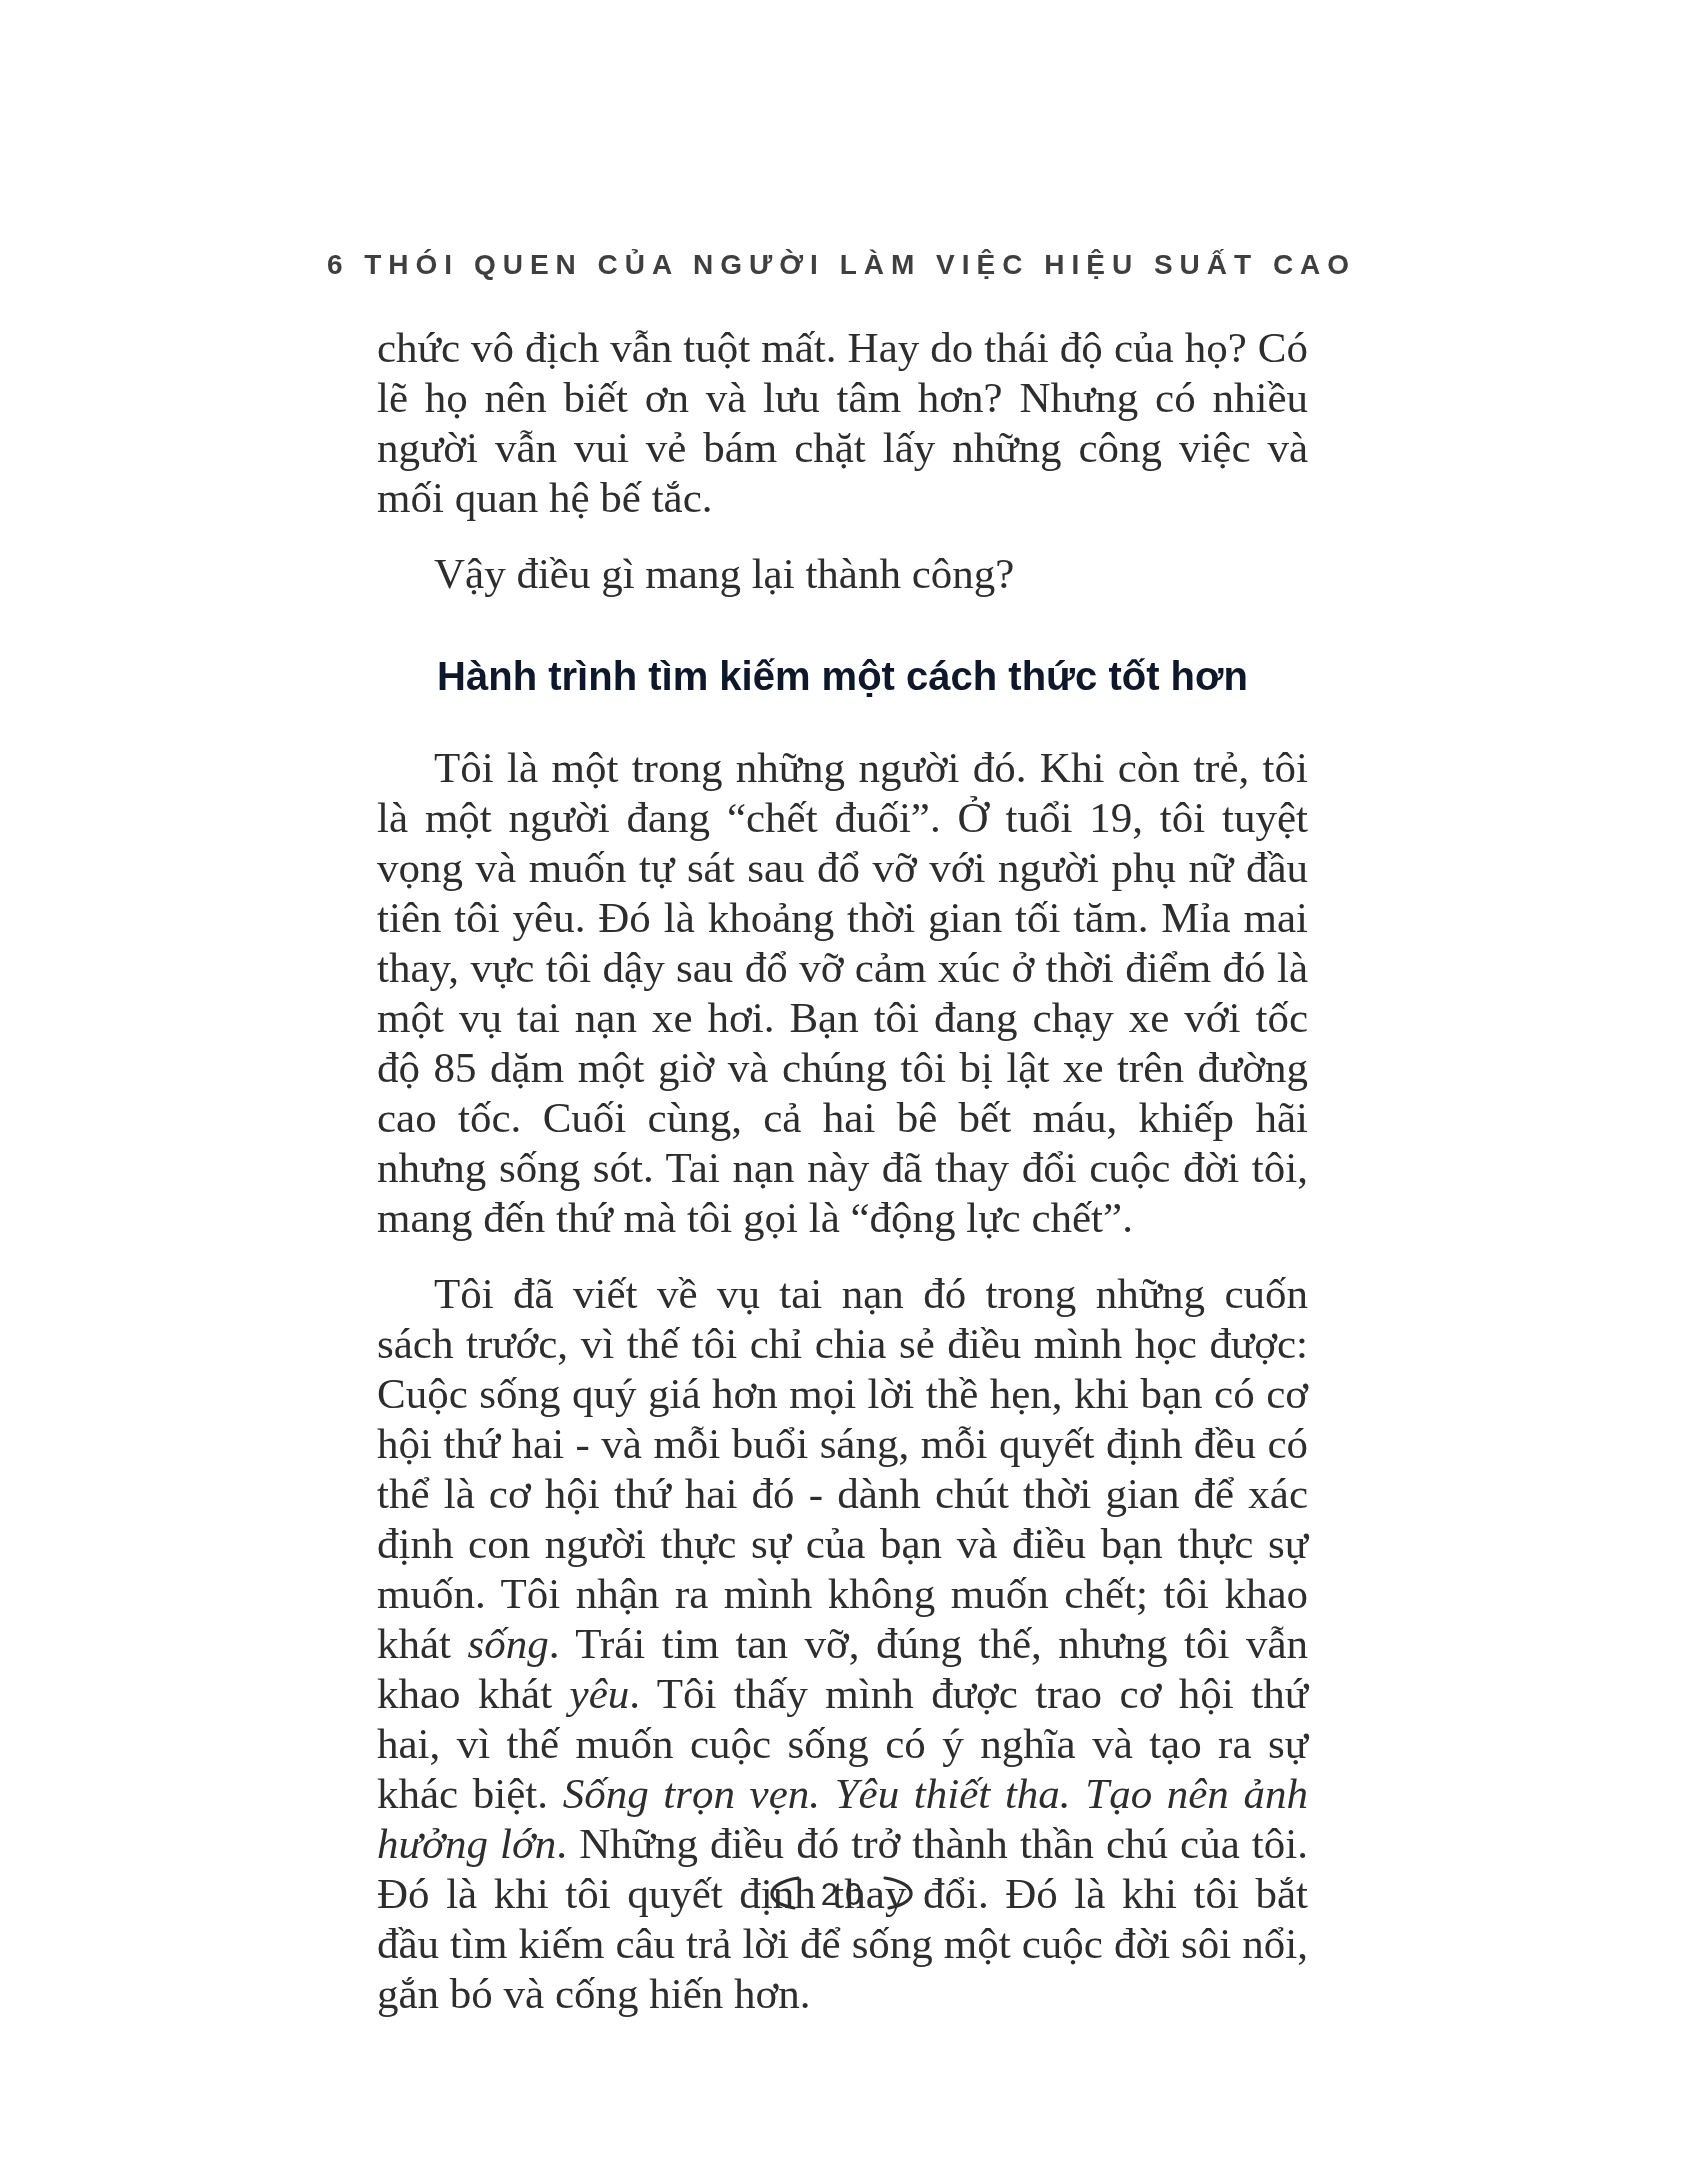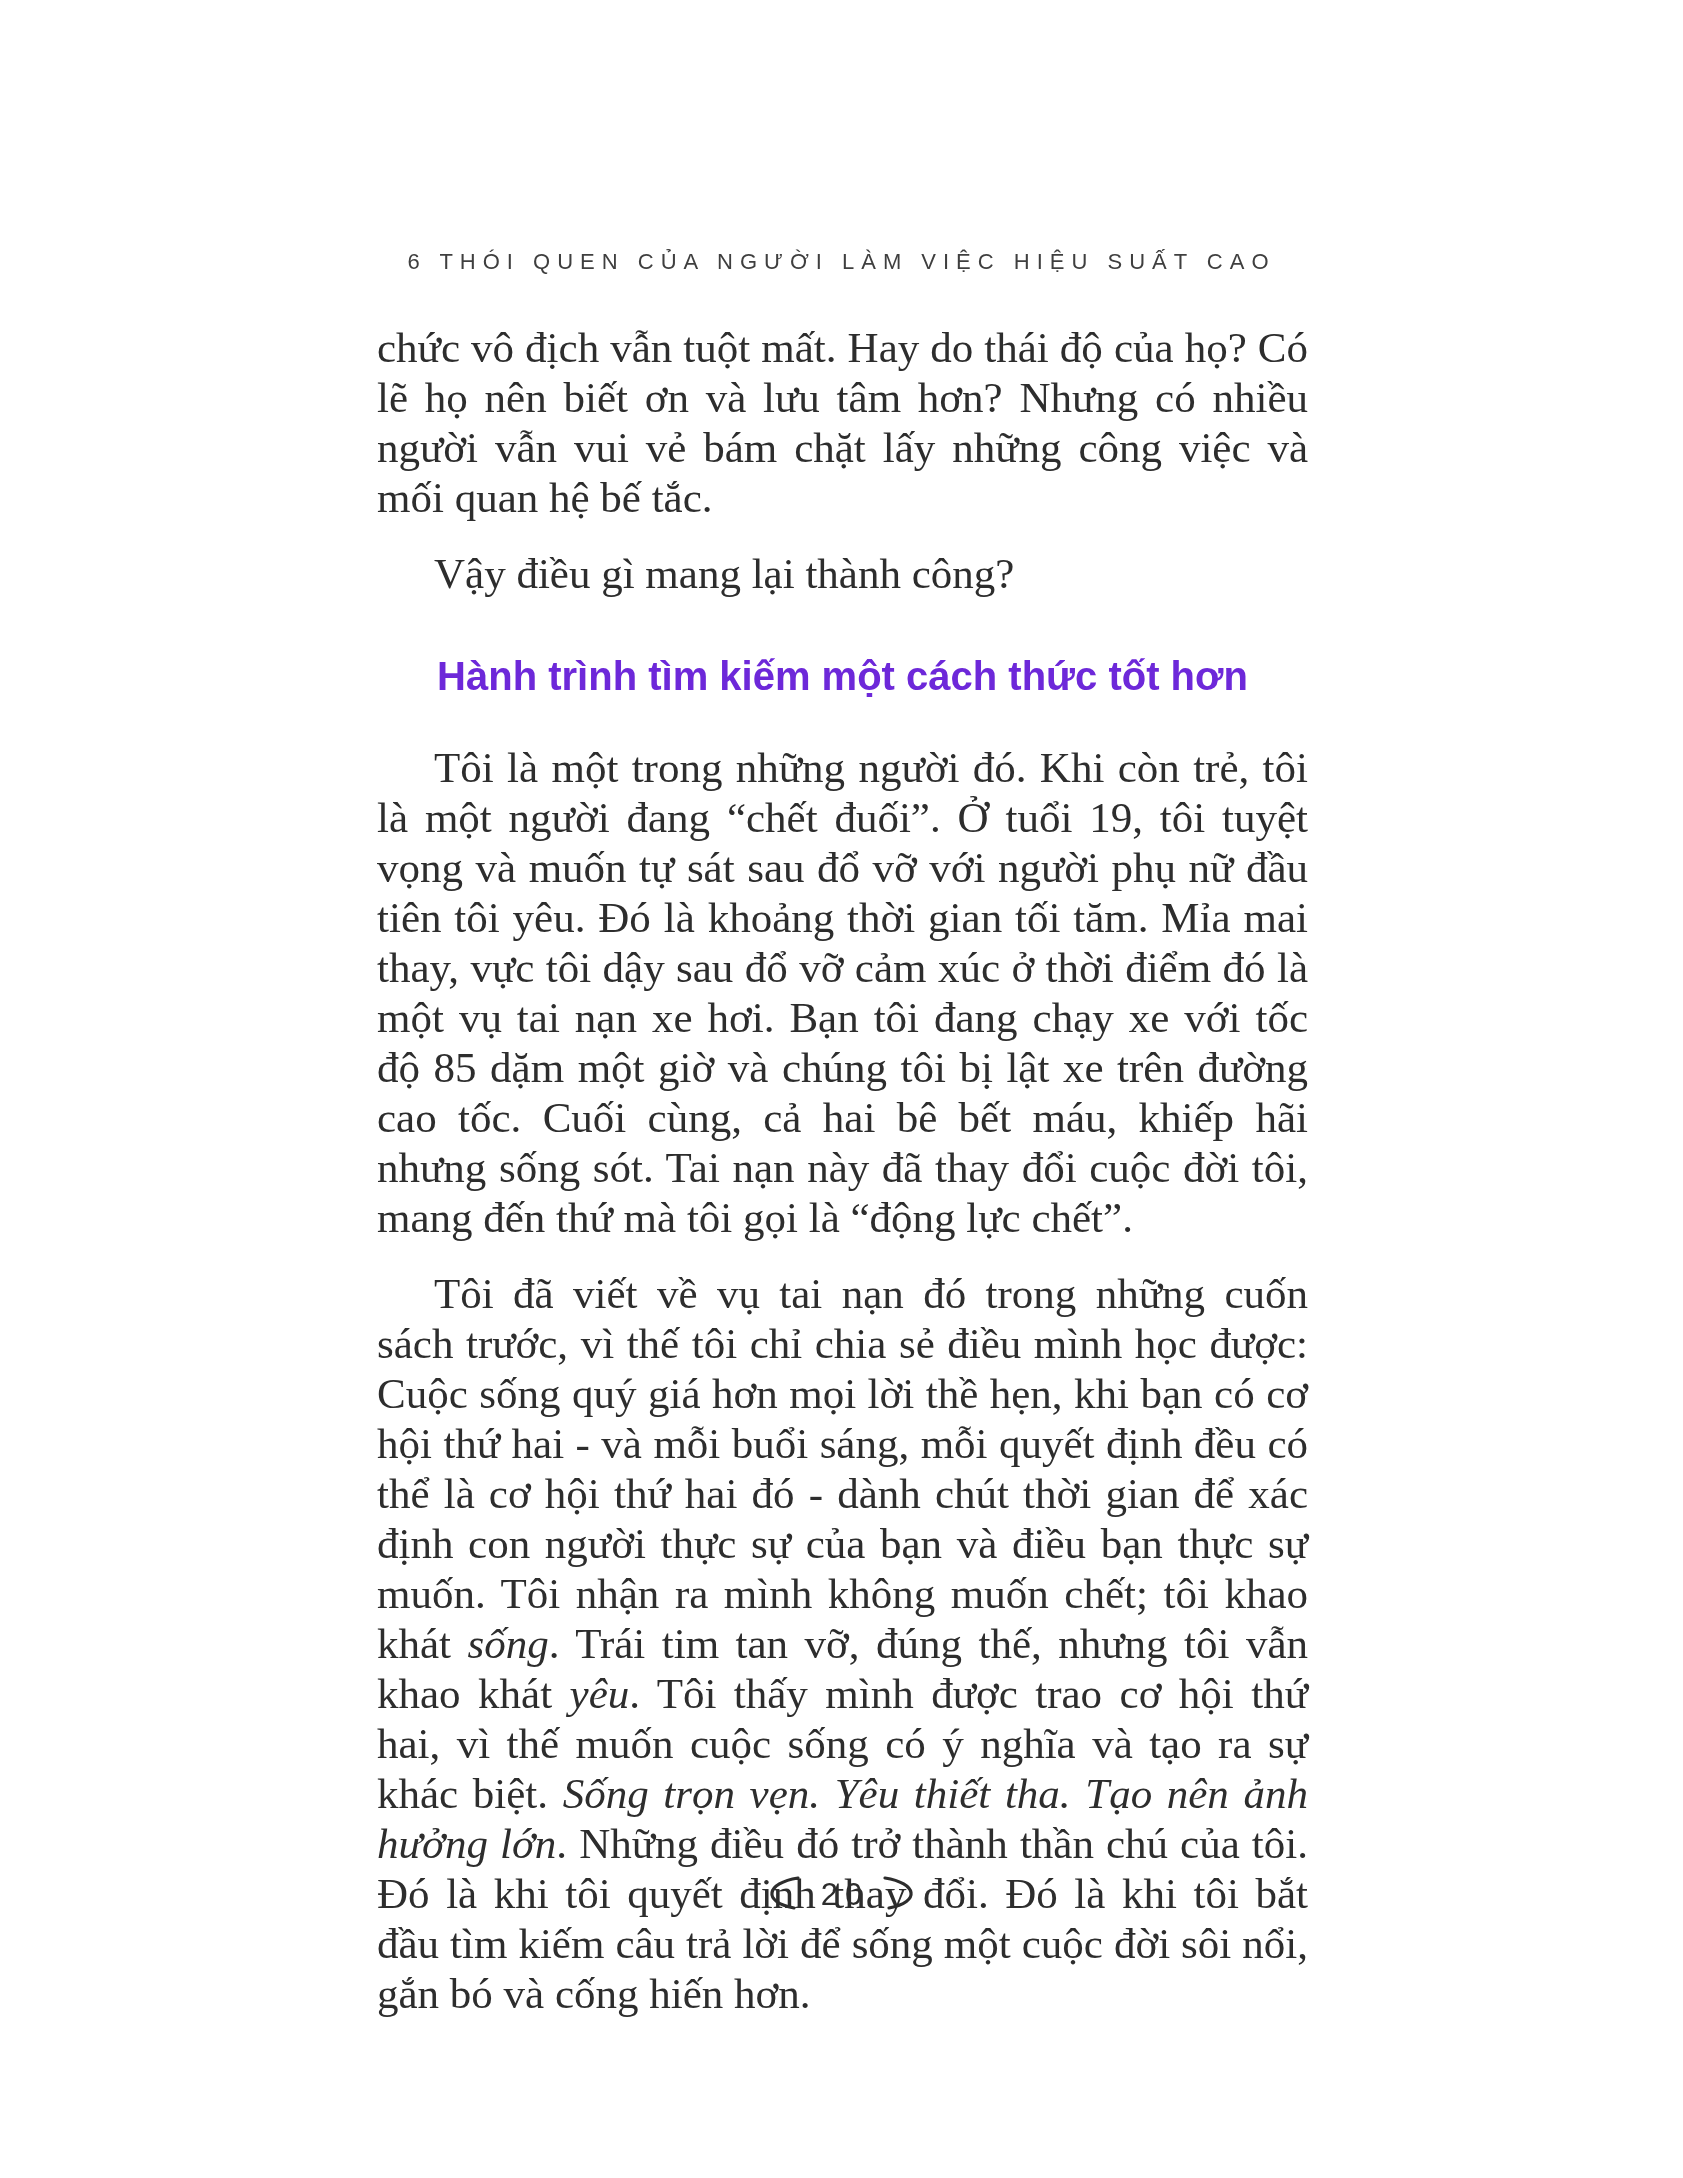--- a/index.html
+++ b/index.html
@@ -18,22 +18,22 @@
     box-sizing: border-box;
     overflow: hidden;
   }
   .running-header {
     position: absolute;
     top: 249px;
     left: 0;
     width: 100%;
     text-align: center;
     font-family: "Liberation Sans", sans-serif;
-    font-weight: 400;
-    font-size: 22px;
+    font-weight: 700;
+    font-size: 28px;
     letter-spacing: 7px;
     color: #3f3f3f;
     white-space: nowrap;
   }
   .content {
     position: absolute;
     top: 323px;
     left: 377px;
     width: 931px;
   }
@@ -49,21 +49,21 @@
   }
   .para .em {
     font-style: italic;
   }
   .section-heading {
     font-family: "Liberation Sans", sans-serif;
     font-weight: 700;
     font-size: 40px;
     letter-spacing: 0px;
     text-align: center;
-    color: #6d28d9;
+    color: #0f172a;
     margin: 55px 0 44px 0;
   }
   .page-footer {
     position: absolute;
     top: 1876px;
     left: 0;
     width: 100%;
     display: flex;
     justify-content: center;
     align-items: flex-end;

